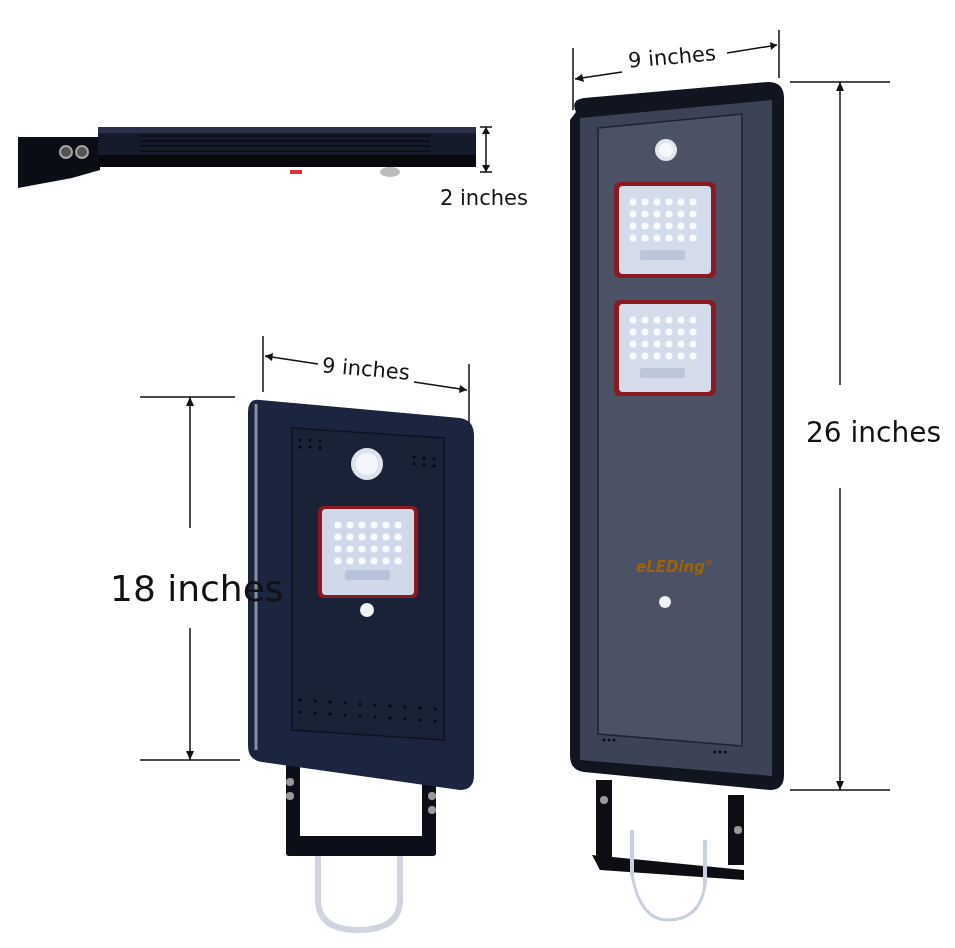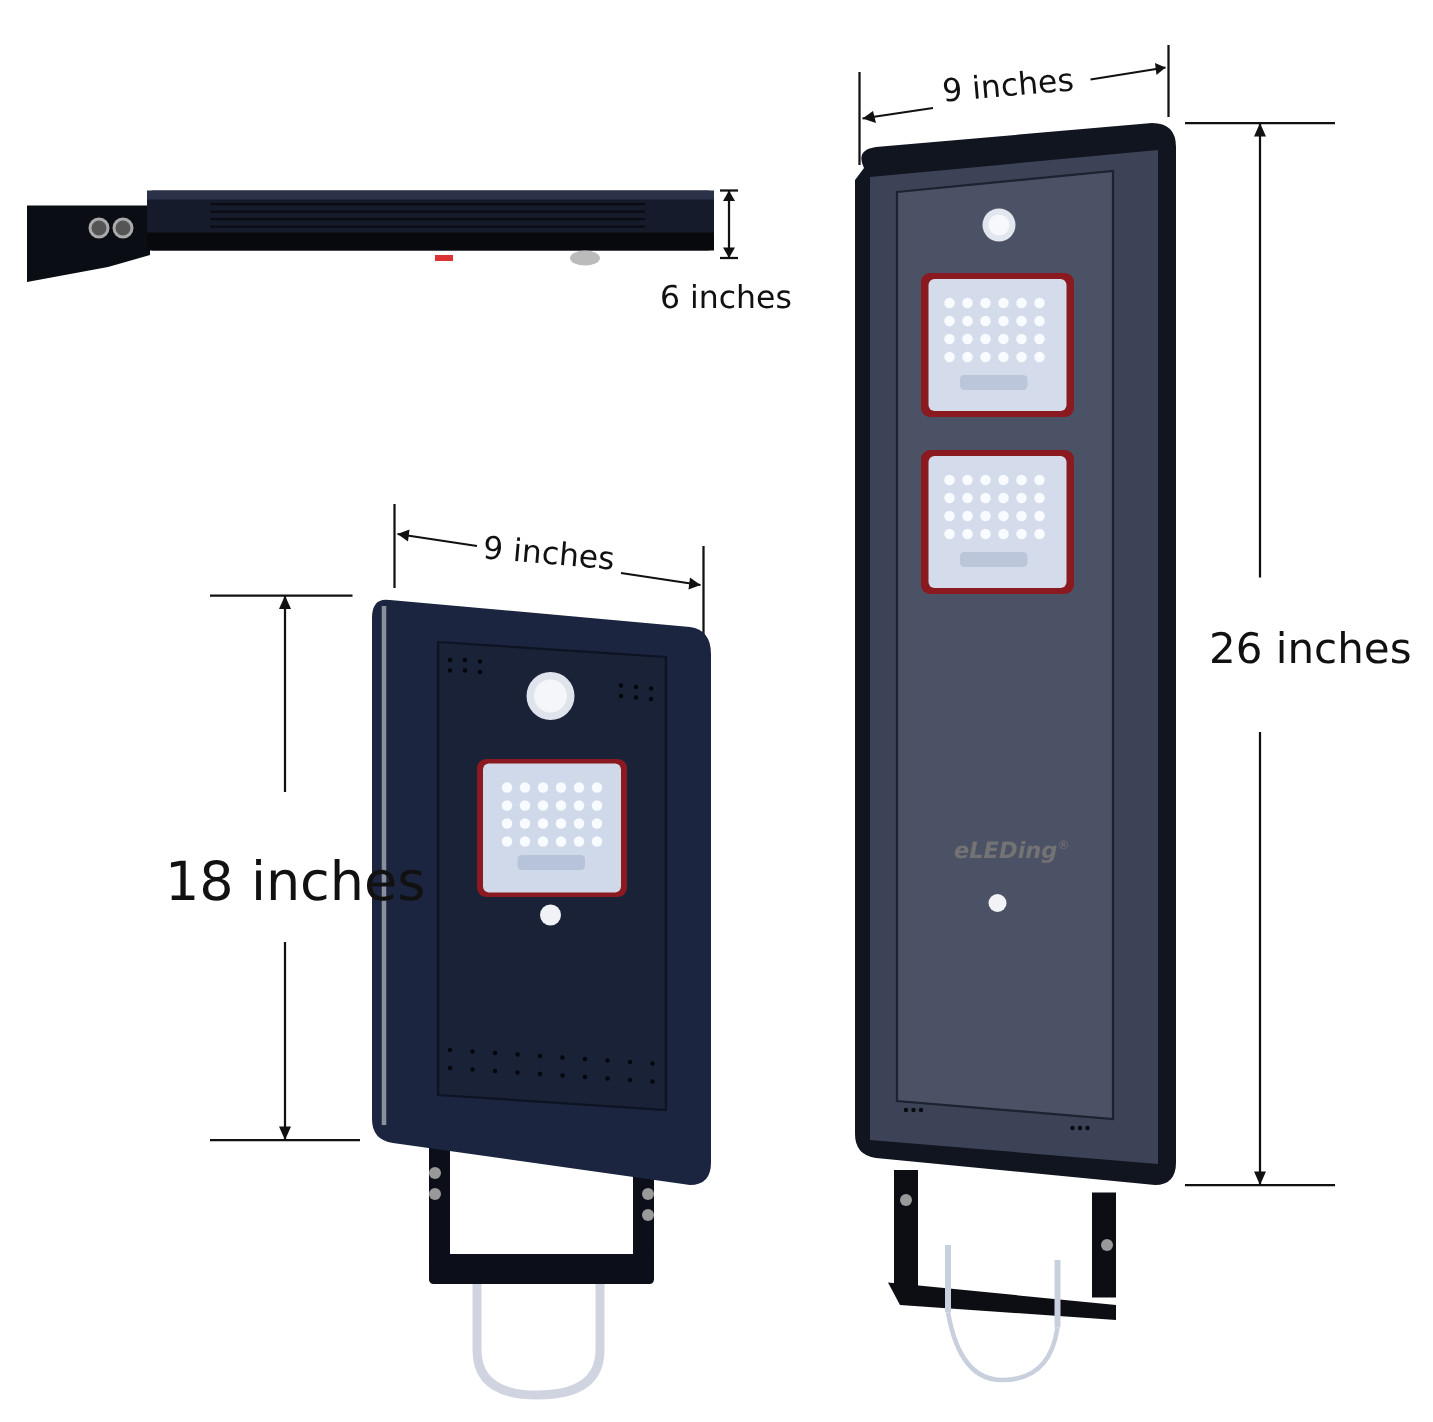--- a/index.html
+++ b/index.html
@@ -28,21 +28,21 @@
     </g>
     <rect x="290" y="170" width="12" height="4" fill="#d33"></rect>
     <ellipse cx="390" cy="172" rx="10" ry="5" fill="#bbb"></ellipse>
 
     <line x1="486" y1="127" x2="486" y2="172" stroke="#111" stroke-width="1.5"></line>
     <line x1="480" y1="127" x2="492" y2="127" stroke="#111" stroke-width="1.5"></line>
     <line x1="480" y1="172" x2="492" y2="172" stroke="#111" stroke-width="1.5"></line>
     <polygon points="486,127 482,134 490,134" fill="#111"></polygon>
     <polygon points="486,172 482,165 490,165" fill="#111"></polygon>
   </svg>
-  <div class="label" style="left:440px;top:186px;font-size:21px;">6 inches</div>
+  <div class="label" style="left:440px;top:186px;font-size:21px;">2 inches</div>
 </div>
 
 <div>
   <svg width="955" height="948">
 
     <line x1="263" y1="336" x2="263" y2="392" stroke="#111" stroke-width="1.5"></line>
     <line x1="469" y1="364" x2="469" y2="424" stroke="#111" stroke-width="1.5"></line>
     <line x1="265" y1="356" x2="318" y2="364" stroke="#111" stroke-width="1.5"></line>
     <line x1="414" y1="382" x2="467" y2="390" stroke="#111" stroke-width="1.5"></line>
     <polygon points="265,356 273,353 272,361" fill="#111"></polygon>
@@ -238,16 +238,16 @@
       <circle cx="604" cy="740" r="1.5"></circle>
         <circle cx="609" cy="740" r="1.5"></circle>
         <circle cx="614" cy="740" r="1.5"></circle>
       <circle cx="715" cy="752" r="1.5"></circle>
         <circle cx="720" cy="752" r="1.5"></circle>
         <circle cx="725" cy="752" r="1.5"></circle>
     </g>
   </svg>
   <div class="label" style="left:628px;top:45px;font-size:21px;transform:rotate(-5deg);">9 inches</div>
   <div class="label" style="left:806px;top:416px;font-size:28px;">26 inches</div>
-  <div class="label" style="left:636px;top:558px;font-size:15px;font-weight:bold;font-style:italic;color:#737373;">
+  <div class="label" style="left:636px;top:558px;font-size:15px;font-weight:bold;font-style:italic;color:#a16207;">
     <span>eLEDing</span><sup style="font-size:8px;font-weight:normal;">®</sup>
   </div>
 </div>
 
 </body></html>

